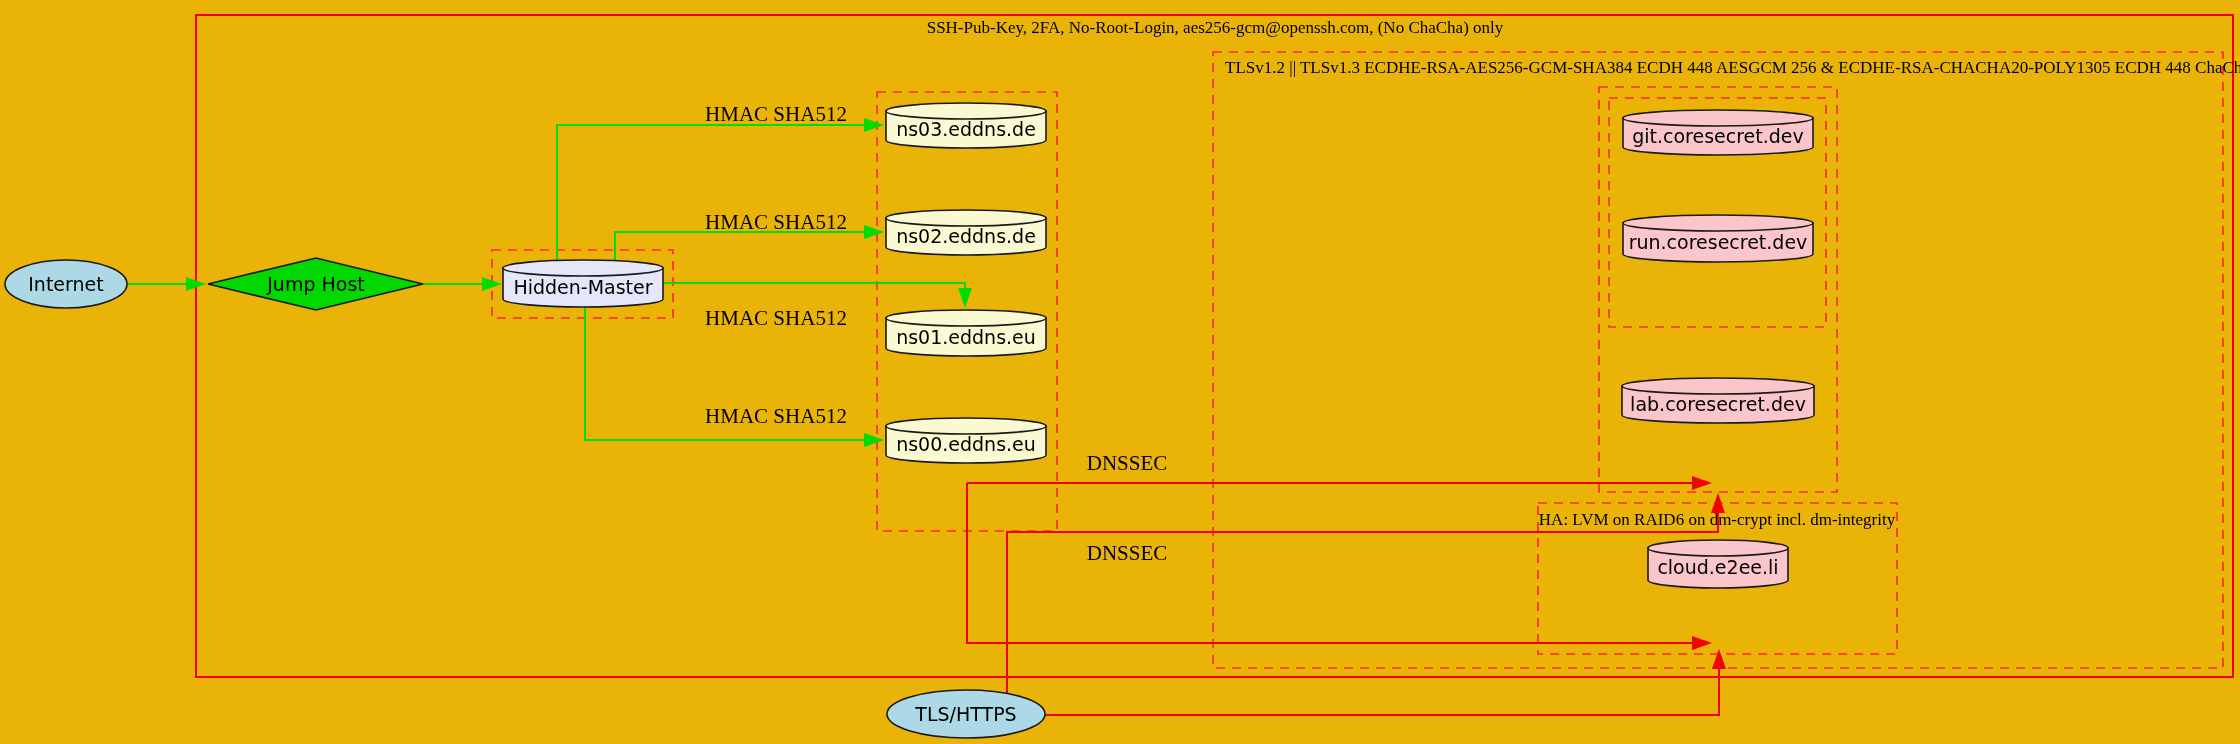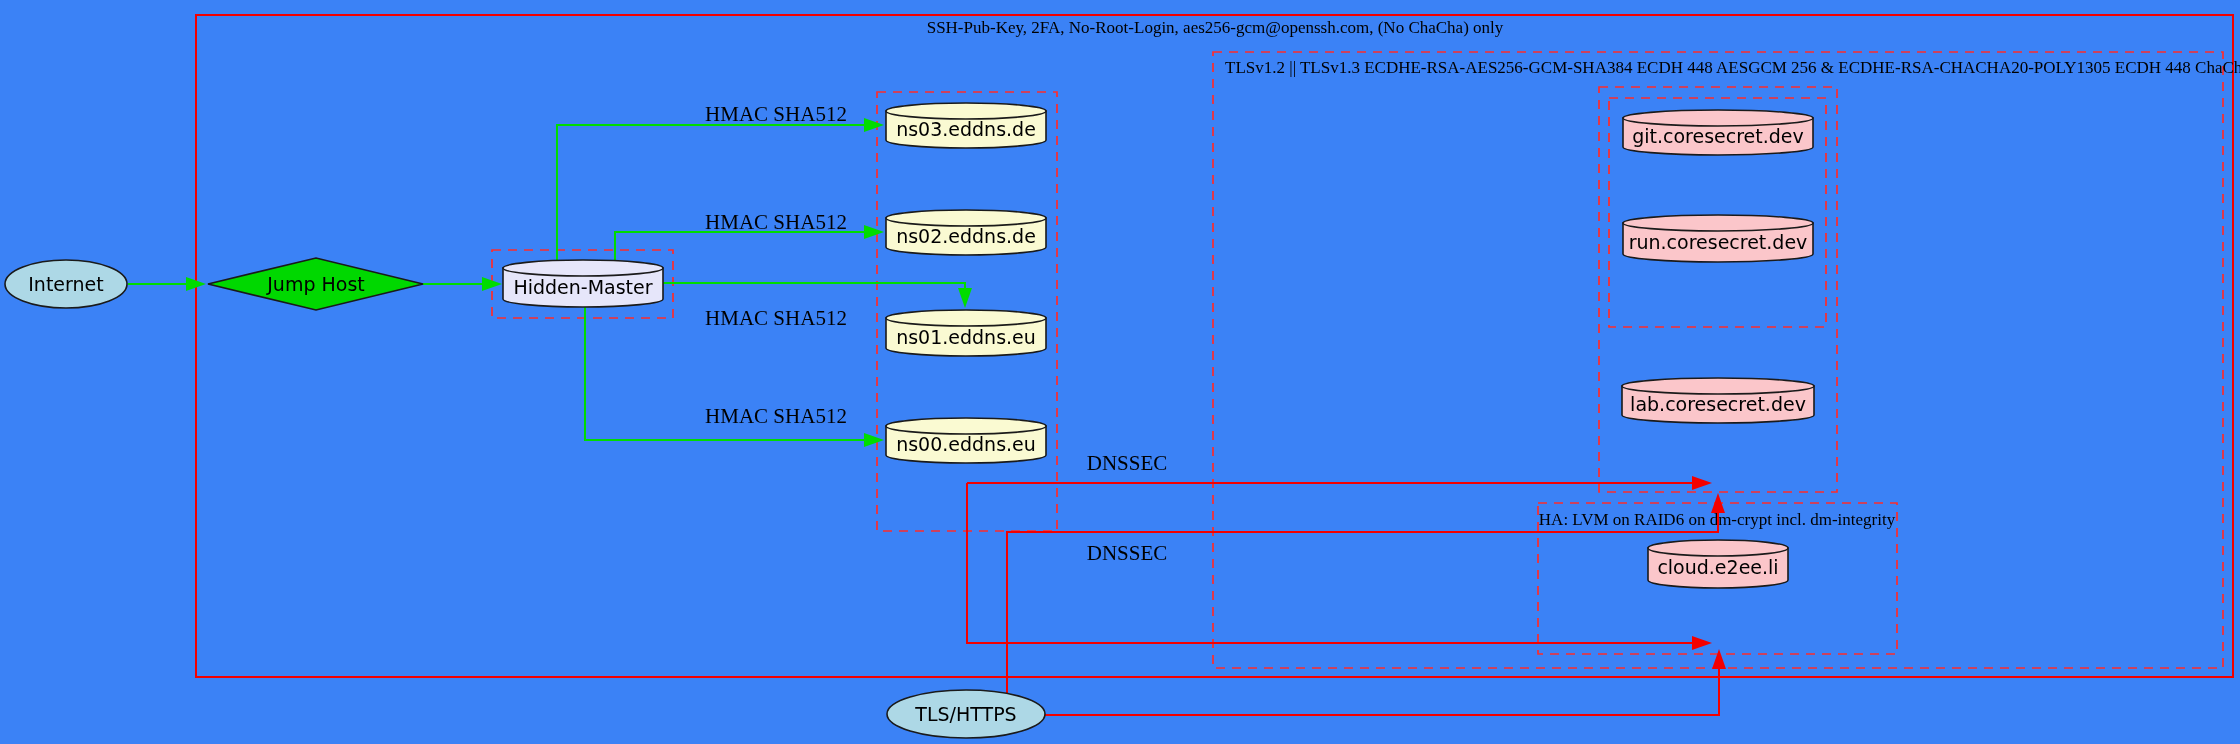--- a/index.html
+++ b/index.html
@@ -1,16 +1,16 @@
 <!DOCTYPE html>
 <html><head>
 <meta charset="utf-8">
 <style>
   html,body { margin:0; padding:0; background:#ffffff; }
-  .canvas { position:relative; width:2240px; height:744px; background:#3b82f6; }
+  .canvas { position:relative; width:2240px; height:744px; background:#eab308; }
   svg { display:block; }
   .cluster { fill:none; }
   .cluster.dashed { stroke-dasharray:9 7; stroke-width:1.7; }
   .cluster.solid { stroke-width:2; }
   .nodeshape { stroke:#1a1a1a; stroke-width:1.6; }
   .edge { fill:none; stroke-width:2; }
   .node-label { font-family:"DejaVu Sans", sans-serif; font-size:19px; fill:#000; text-anchor:middle; }
   .edge-label { font-family:"Liberation Serif", serif; font-size:21px; fill:#000; text-anchor:middle; }
   .cluster-label { font-family:"Liberation Serif", serif; font-size:17px; fill:#000; }
   .cluster-label.mid { text-anchor:middle; }

